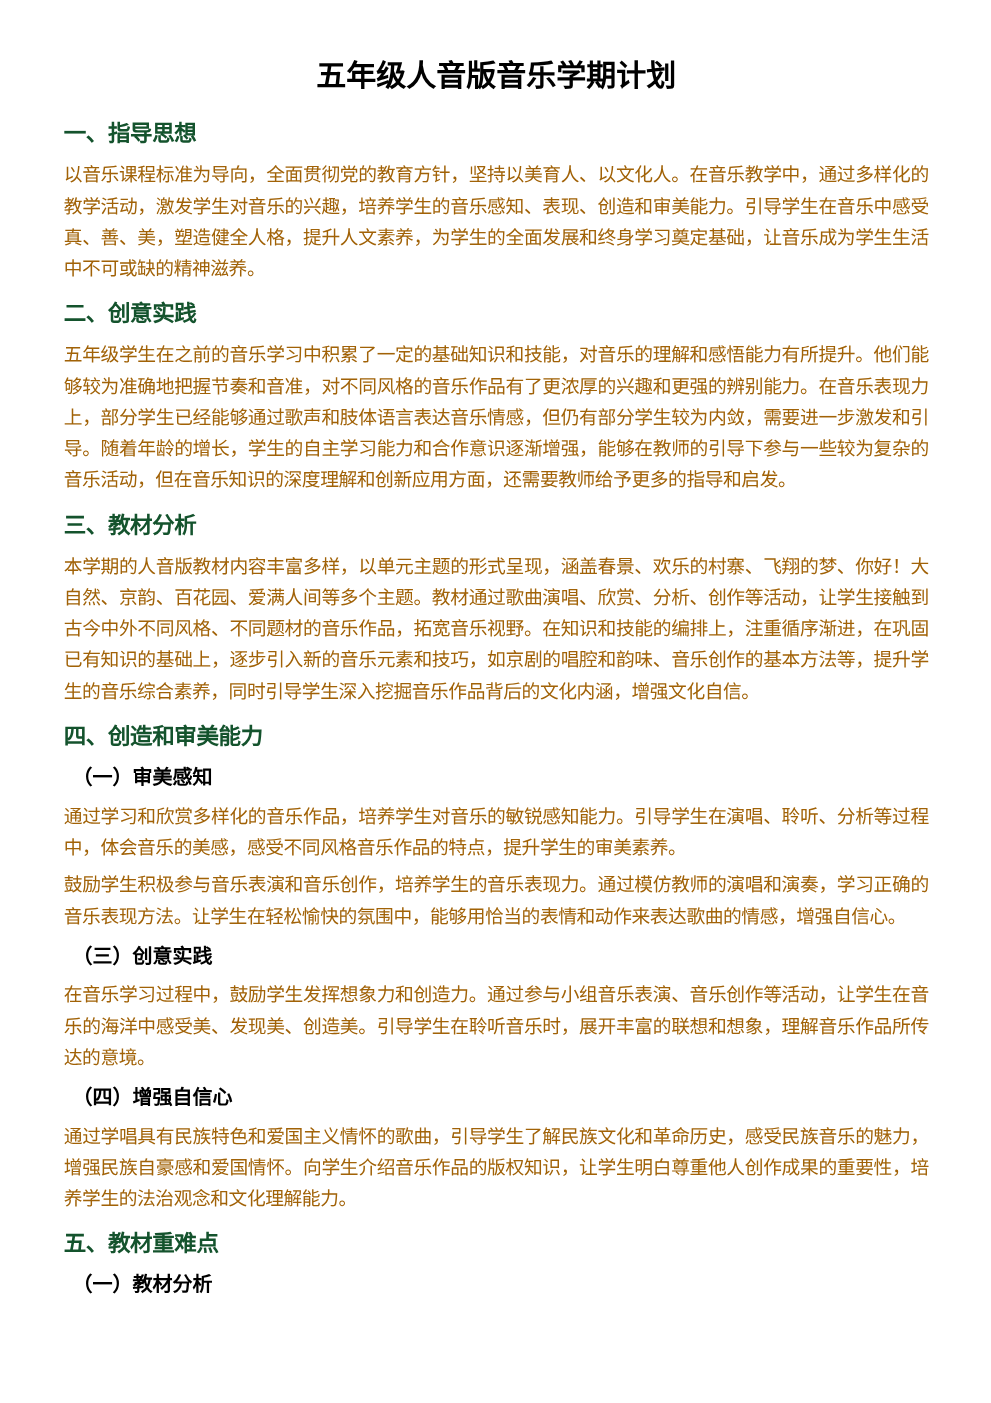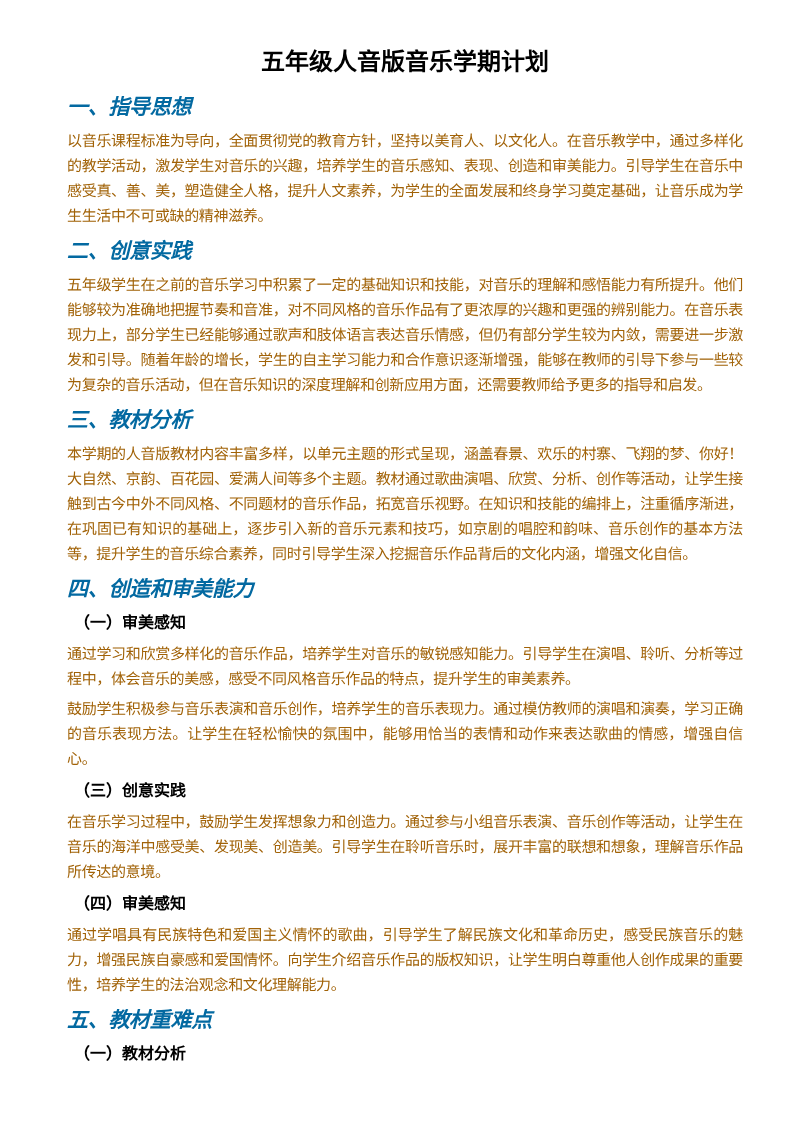--- a/index.html
+++ b/index.html
@@ -6,41 +6,40 @@
     margin: 0;
     padding: 0;
     background: #ffffff;
   }
   .page {
     position: relative;
     width: 793px;
     height: 1122px;
     box-sizing: border-box;
     background: #ffffff;
-    padding: 45px 50px 0 67px;
+    padding: 45px 50px 0 51px;
     overflow: hidden;
     font-family: "Liberation Sans", "DejaVu Sans", sans-serif;
     color: #000000;
   }
   .doc-title {
     font-size: 24px;
     line-height: 34px;
     font-weight: 700;
     text-align: center;
     color: #000000;
     margin: 0 0 14px 0;
   }
   .h2 {
-    font-size: 21px;
+    font-size: 18px;
     line-height: 28px;
     font-weight: 700;
-    color: #0369a1;
+    color: #14532d;
     margin: 9px 0 7px 0;
     letter-spacing: -0.3px;
-    font-style: italic;
   }
   .h3 {
     font-size: 16px;
     line-height: 26px;
     font-weight: 700;
     color: #000000;
     margin: 7px 0 5px 0;
     padding-left: 7px;
   }
   .para {
@@ -72,20 +71,20 @@
   <h2 class="h2">四、创造和审美能力</h2>
 
   <h3 class="h3">（一）审美感知</h3>
   <p class="para">通过学习和欣赏多样化的音乐作品，培养学生对音乐的敏锐感知能力。引导学生在演唱、聆听、分析等过程中，体会音乐的美感，感受不同风格音乐作品的特点，提升学生的审美素养。</p>
 
   <p class="para">鼓励学生积极参与音乐表演和音乐创作，培养学生的音乐表现力。通过模仿教师的演唱和演奏，学习正确的音乐表现方法。让学生在轻松愉快的氛围中，能够用恰当的表情和动作来表达歌曲的情感，增强自信心。</p>
 
   <h3 class="h3">（三）创意实践</h3>
   <p class="para">在音乐学习过程中，鼓励学生发挥想象力和创造力。通过参与小组音乐表演、音乐创作等活动，让学生在音乐的海洋中感受美、发现美、创造美。引导学生在聆听音乐时，展开丰富的联想和想象，理解音乐作品所传达的意境。</p>
 
-  <h3 class="h3">（四）审美感知</h3>
+  <h3 class="h3">（四）增强自信心</h3>
   <p class="para">通过学唱具有民族特色和爱国主义情怀的歌曲，引导学生了解民族文化和革命历史，感受民族音乐的魅力，增强民族自豪感和爱国情怀。向学生介绍音乐作品的版权知识，让学生明白尊重他人创作成果的重要性，培养学生的法治观念和文化理解能力。</p>
 
   <h2 class="h2">五、教材重难点</h2>
 
   <h3 class="h3">（一）教材分析</h3>
 
 </div>
 
 </body></html>

